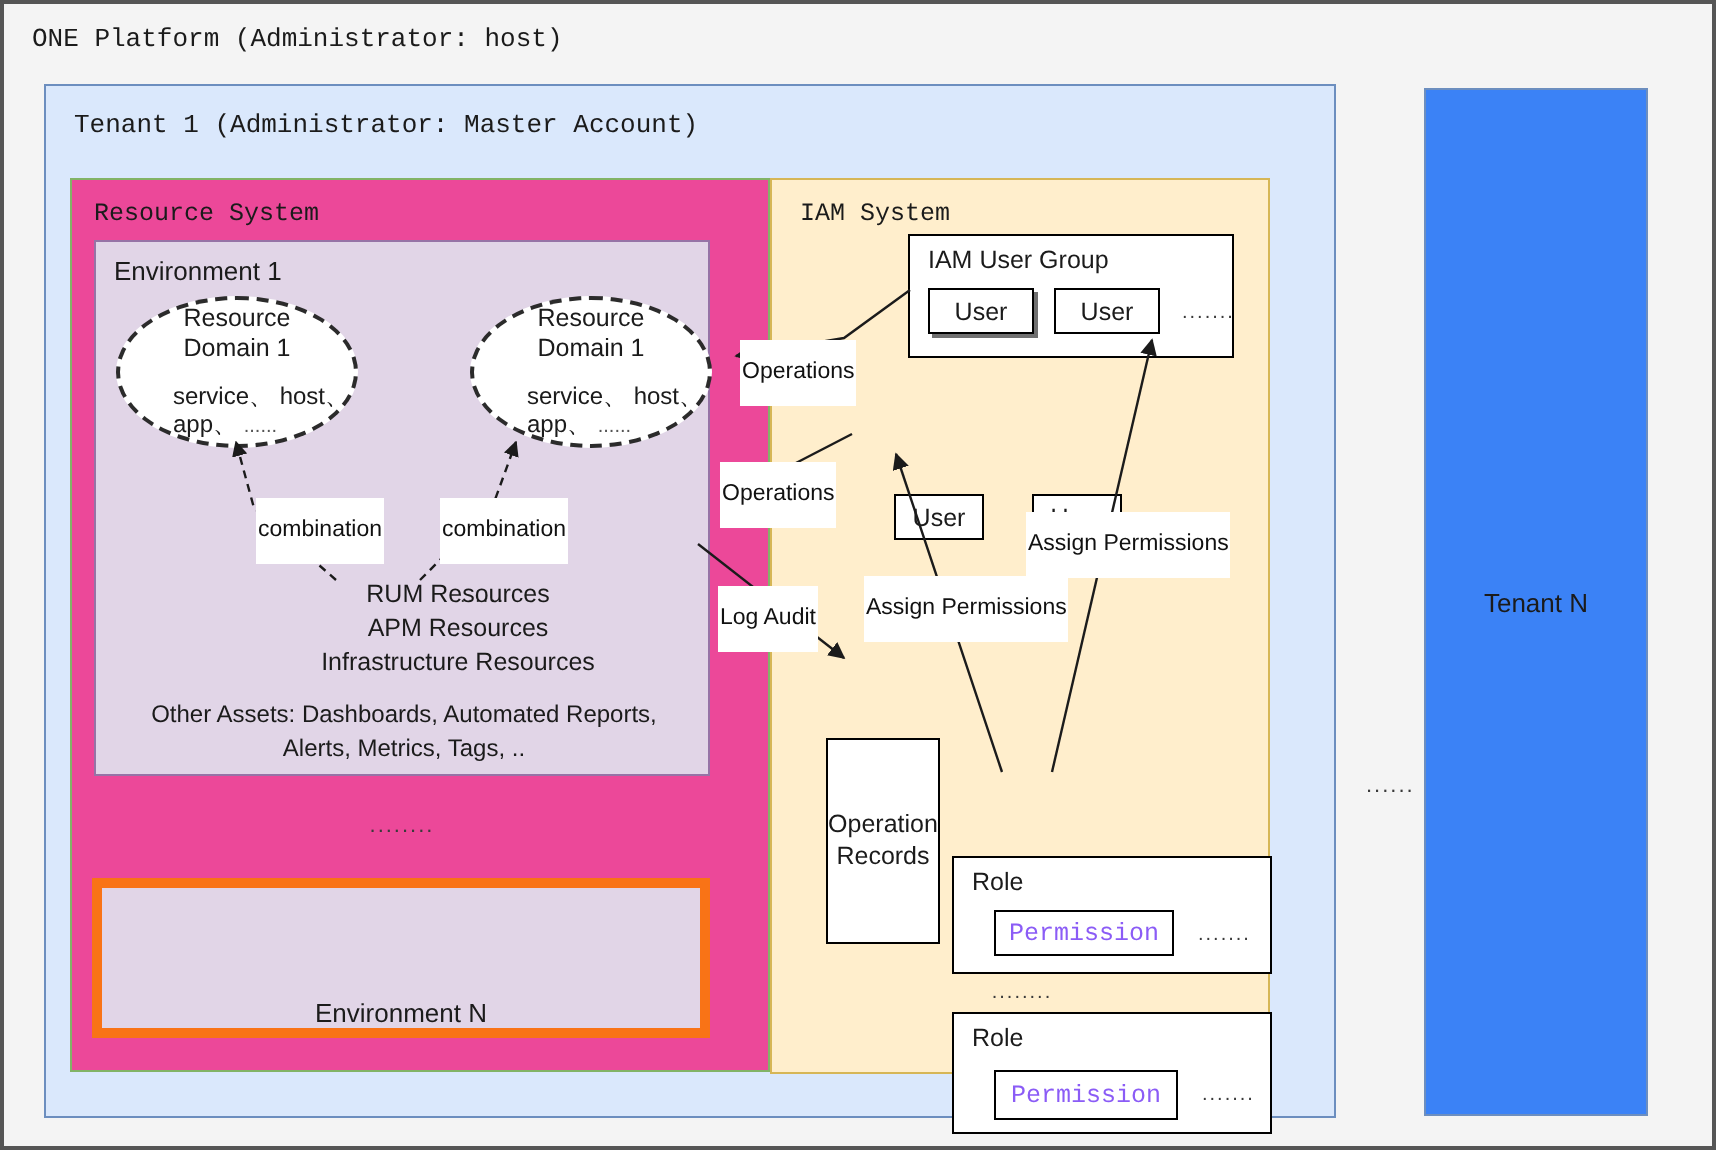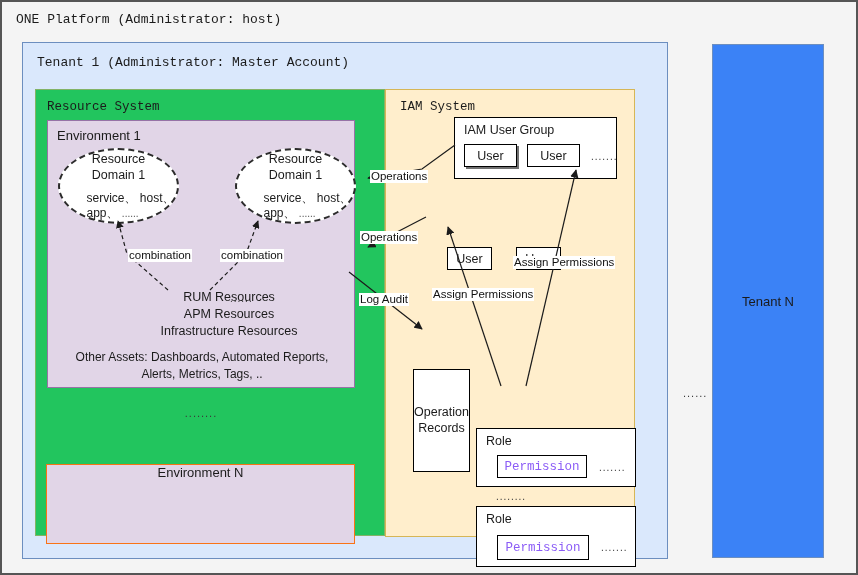--- a/index.html
+++ b/index.html
@@ -47,21 +47,21 @@
     top: 12px;
     font-size: 13px;
     color: #1b1b1b;
     white-space: nowrap;
   }
   #resource-system {
     left: 12px;
     top: 46px;
     width: 350px;
     height: 447px;
-    background: #22c55e;
+    background: #ec4899;
     border: 1px solid #82b366;
   }
   #resource-system-label {
     position: absolute;
     left: 11px;
     top: 10px;
     font-size: 12.5px;
     color: #1b1b1b;
     white-space: nowrap;
   }
@@ -79,27 +79,26 @@
     top: 7px;
     font-size: 13px;
     color: #1b1b1b;
   }
   #environment-n {
     left: 10px;
     top: 349px;
     width: 309px;
     height: 80px;
     background: #e1d5e7;
-    border: 1px solid #f97316;
-    display: flex;
-    align-items: flex-start;
+    border: 5px solid #f97316;
+    display: flex;
+    align-items: flex-end;
     justify-content: center;
     font-size: 13px;
     color: #1b1b1b;
-    margin-top: 25px;
   }
   #env-ellipsis {
     position: absolute;
     left: 0;
     top: 317px;
     width: 330px;
     text-align: center;
     font-size: 11px;
     letter-spacing: 1px;
     color: #3a3a3a;
@@ -159,21 +158,21 @@
     font-size: 12px;
     color: #1b1b1b;
     line-height: 1.4;
   }
   
   .edge-label {
     position: absolute;
     background: #ffffff;
     font-size: 11.5px;
     color: #111111;
-    padding: 0 1px;
+    padding: 10px 1px;
     white-space: nowrap;
     line-height: 1.15;
   }
   
   #iam-system {
     left: 362px;
     top: 46px;
     width: 250px;
     height: 448px;
     background: #ffe6cc80;

